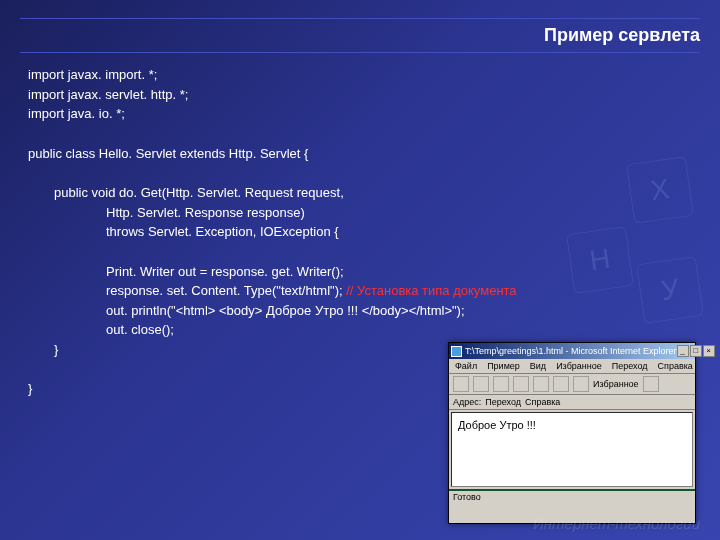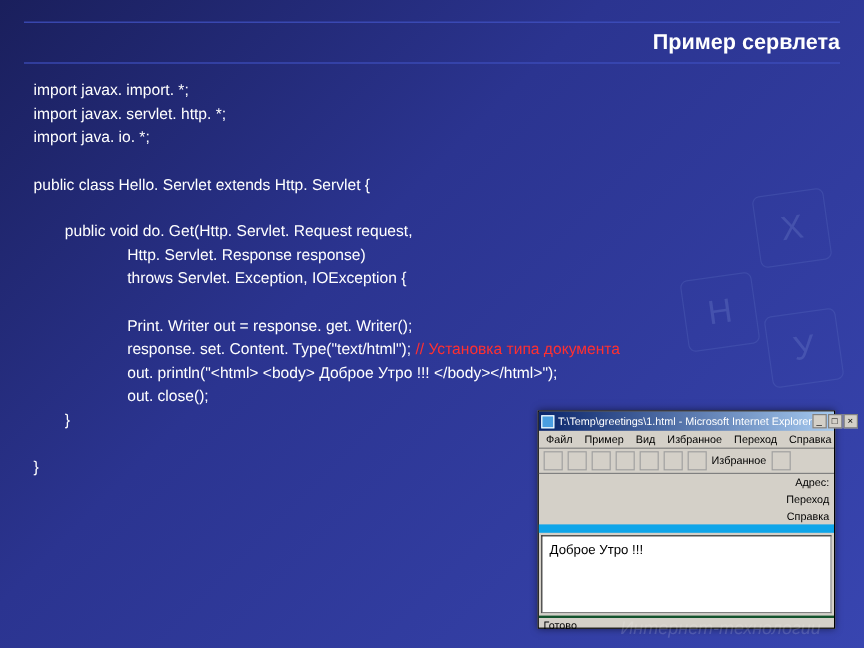--- a/index.html
+++ b/index.html
@@ -55,28 +55,28 @@
   }
   .tb-left { display: flex; align-items: center; gap: 3px; }
   .tb-icon { width: 11px; height: 11px; background: #4a9ee0; border: 1px solid #fff; }
   .tb-title { font-size: 9px; white-space: nowrap; overflow: hidden; }
   .tb-btns { display: flex; gap: 1px; }
   .tb-btn { width: 12px; height: 12px; background: #d4d0c8; border: 1px solid #808080; font-size: 8px; text-align: center; line-height: 10px; color: #000; }
   .menubar { display: flex; gap: 10px; padding: 2px 6px; font-size: 9px; border-bottom: 1px solid #808080; }
   .toolbar { display: flex; gap: 4px; padding: 2px 4px; border-bottom: 1px solid #808080; align-items: center; }
   .tbtn { width: 16px; height: 16px; background: #d4d0c8; border: 1px solid #a0a0a0; }
   .tlabel { font-size: 9px; }
-  .addrbar { display: flex; align-items: flex-end; padding: 2px 4px; gap: 4px; border-bottom: 7px solid #0ea5e9; flex-direction: column; }
+  .addrbar { display: flex; align-items: flex-start; padding: 2px 4px; gap: 4px; border-bottom: 1px solid #0ea5e9; }
   .addr-input { flex: 1; background: #fff; border: 1px inset #808080; height: 14px; font-size: 9px; padding: 0 2px; white-space: nowrap; overflow: hidden; }
-  .content { background: #fff; height: 65px; border: 1px inset #808080; margin: 2px; padding: 6px; font-size: 11px; color: #000; }
+  .content { background: #fff; height: 75px; border: 1px inset #808080; margin: 2px; padding: 6px; font-size: 11px; color: #000; }
   .statusbar { display: flex; align-items: flex-start; padding: 1px 4px; font-size: 9px; border-top: 2px solid #14532d; }
   .footer {
     position: absolute;
     bottom: 8px;
-    right: 36px;
+    right: 20px;
     font-size: 15px;
     color: rgba(255,255,255,0.15);
     font-style: italic;
   }
   .bg-key {
     position: absolute;
     width: 60px;
     height: 60px;
     border: 1px solid rgba(100,120,200,0.25);
     border-radius: 6px;

